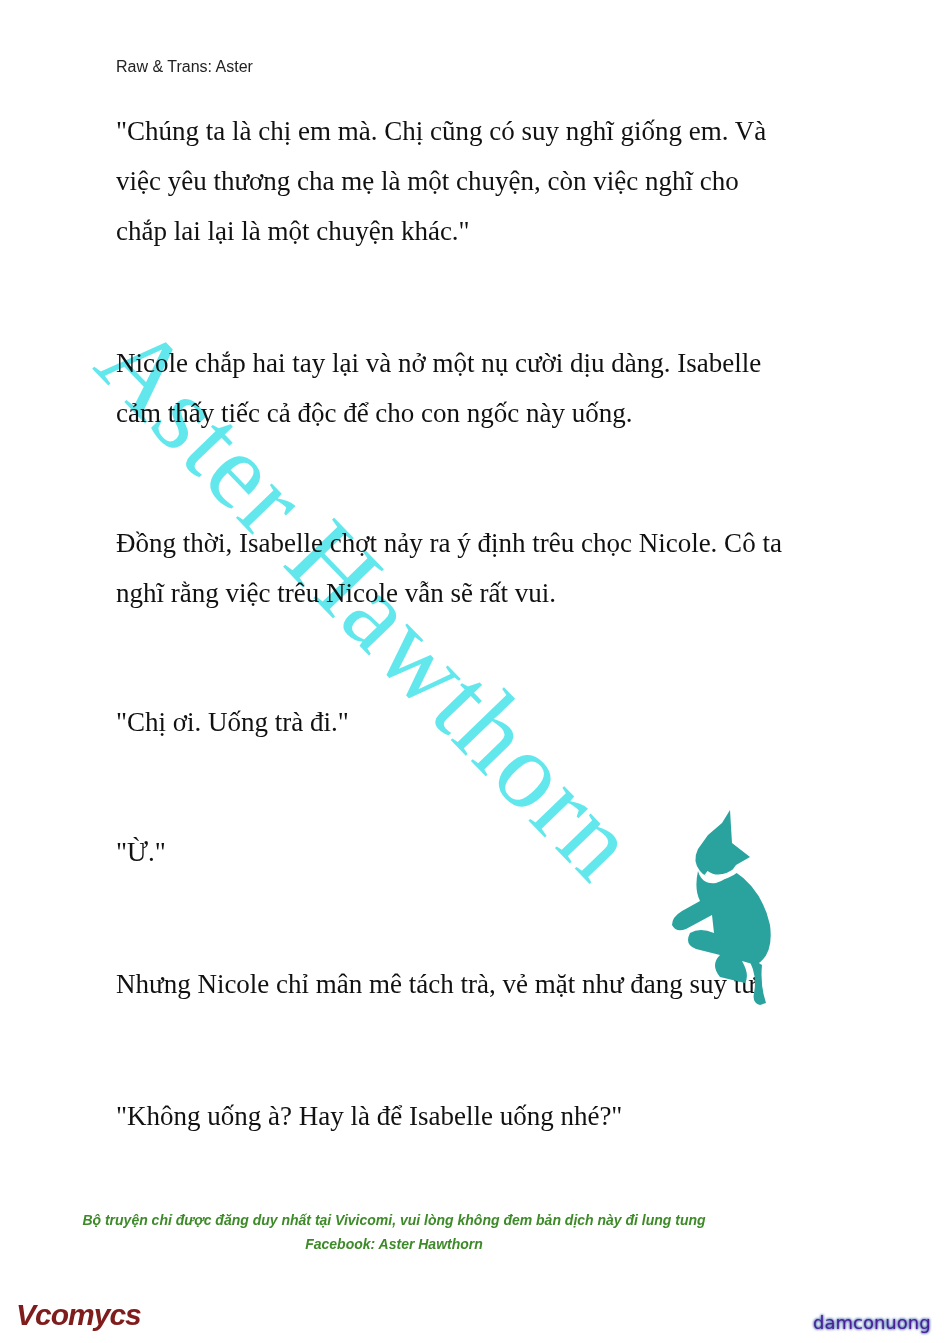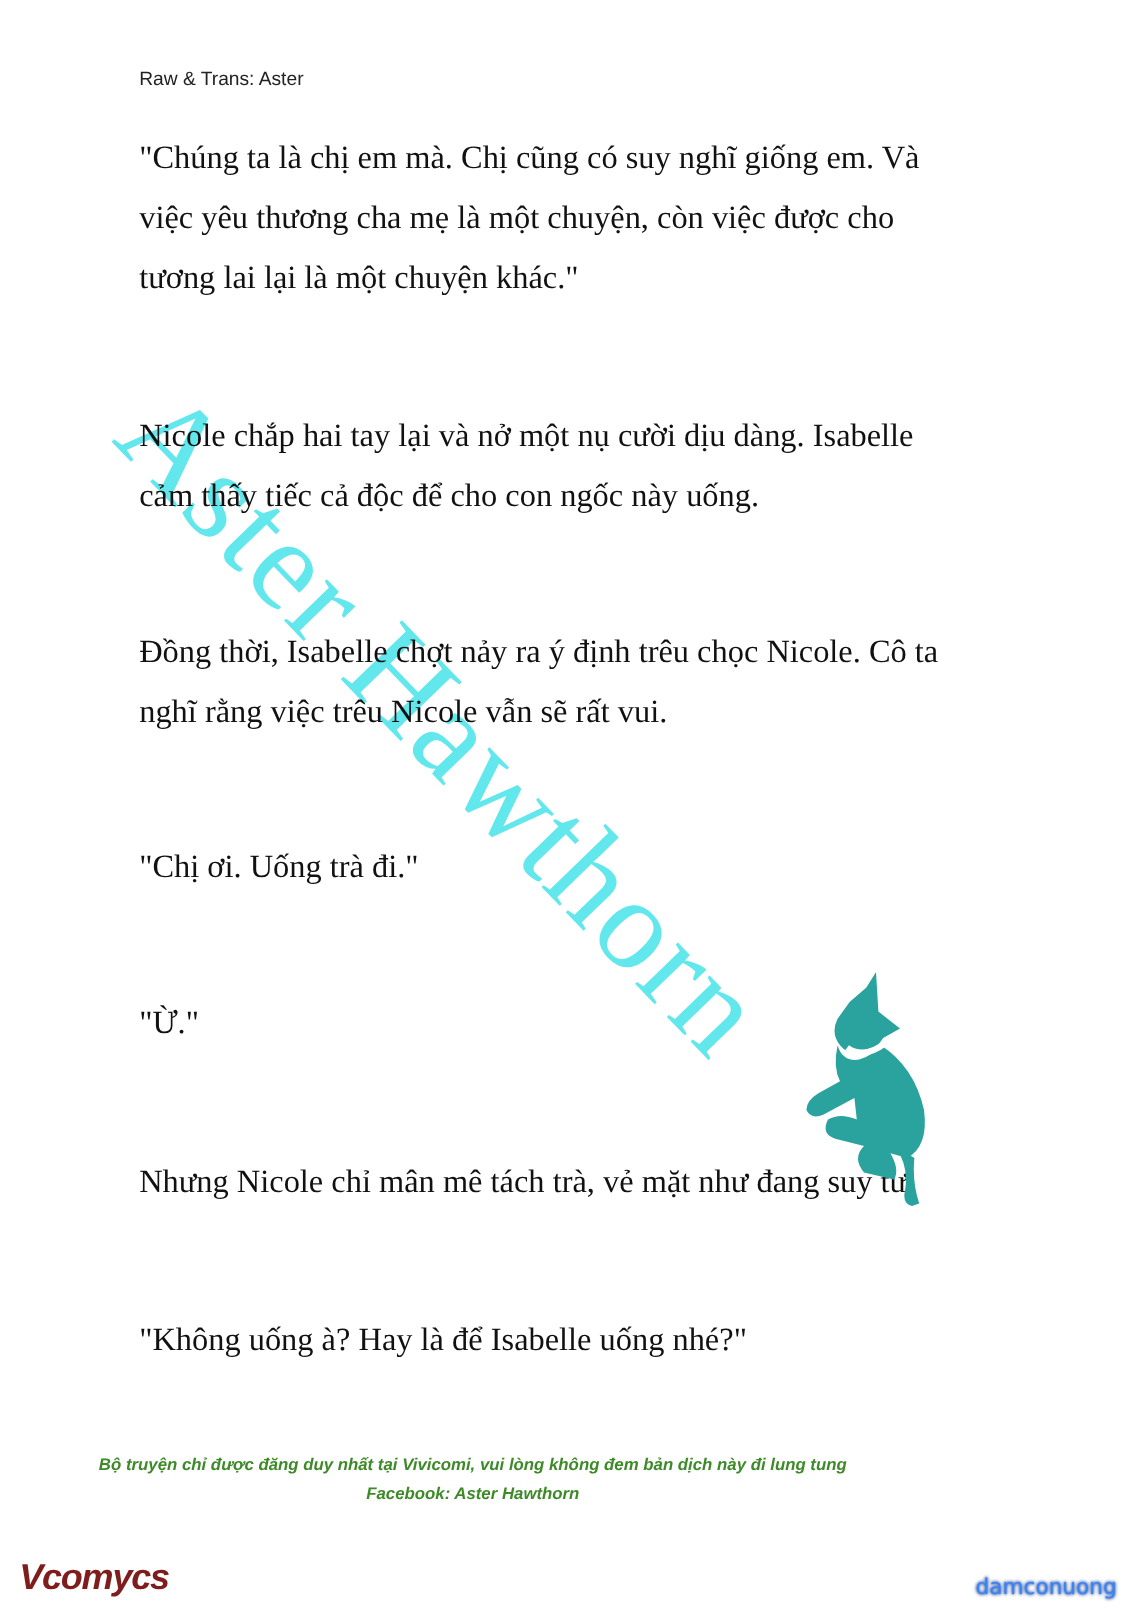--- a/index.html
+++ b/index.html
@@ -33,21 +33,21 @@
       font-size: 14px; color: #3d8a28; text-align: center; line-height: 24px;
     }
     .footer .fl { display: block; }
     .logo-left {
       position: absolute; left: 16px; top: 1298px;
       font-family: "Liberation Sans", sans-serif; font-style: italic; font-weight: bold;
       font-size: 30px; color: #7f1d1d; letter-spacing: -1px;
     }
     .logo-right {
       position: absolute; left: 813px; top: 1312px;
-      font-family: "DejaVu Sans", sans-serif; font-size: 18px; color: #3b82f6;
+      font-family: "DejaVu Sans", sans-serif; font-size: 18px; color: #4c1d95;
       text-shadow: 0 0 3px #5d7fb8, 0 0 3px #5d7fb8, 0 0 2px #5d7fb8;
     }
     .textlayer { position: absolute; inset: 0; z-index: 2; }
   </style>
 </head>
 <body>
 
 <div>
 
   <div class="watermark">Aster Hawthorn</div>
@@ -59,22 +59,22 @@
       <path d="M96 150 Q108 168 104 188 Q102 198 110 200 L116 198 Q110 180 112 160 Z"></path>
     </g>
     <path d="M56 68 Q70 78 88 64" stroke="#ffffff" stroke-width="5" fill="none"></path>
   </svg>
 
   <div class="textlayer">
     <div class="header">Raw &amp; Trans: Aster</div>
 
     <p class="para" style="top:106px">
       <span class="line">"Chúng ta là chị em mà. Chị cũng có suy nghĩ giống em. Và</span>
-      <span class="line">việc yêu thương cha mẹ là một chuyện, còn việc được cho</span>
-      <span class="line">tương lai lại là một chuyện khác."</span>
+      <span class="line">việc yêu thương cha mẹ là một chuyện, còn việc nghĩ cho</span>
+      <span class="line">chắp lai lại là một chuyện khác."</span>
     </p>
     <p class="para" style="top:338px">
       <span class="line">Nicole chắp hai tay lại và nở một nụ cười dịu dàng. Isabelle</span>
       <span class="line">cảm thấy tiếc cả độc để cho con ngốc này uống.</span>
     </p>
     <p class="para" style="top:518px">
       <span class="line">Đồng thời, Isabelle chợt nảy ra ý định trêu chọc Nicole. Cô ta</span>
       <span class="line">nghĩ rằng việc trêu Nicole vẫn sẽ rất vui.</span>
     </p>
     <p class="para" style="top:697px">

